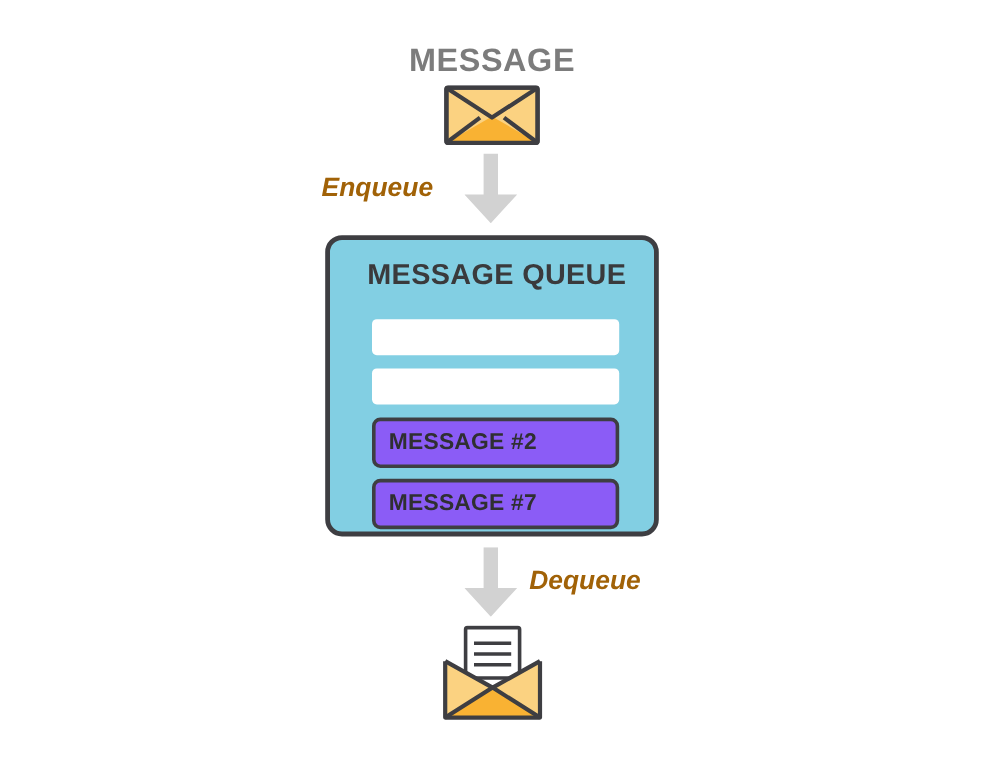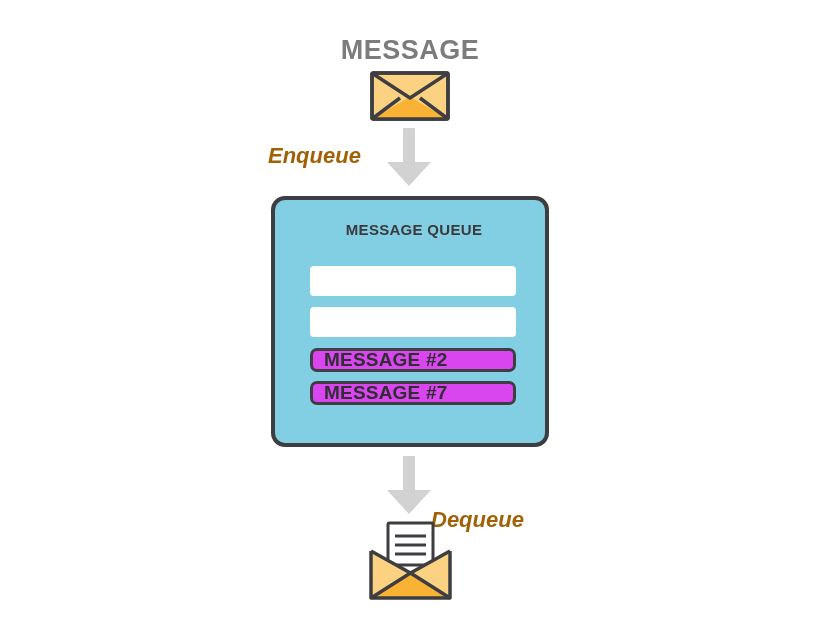--- a/index.html
+++ b/index.html
@@ -57,23 +57,22 @@
     font-style: italic;
     color: #a16207;
     white-space: nowrap;
     line-height: 26px;
   }
   #label-enqueue {
     left: 268px;
     top: 143px;
   }
   #label-dequeue {
-    left: 431px;
+    left: 441px;
     top: 471px;
-    margin-top: 36px;
   }
 
   
   .flow-arrow {
     position: absolute;
     width: 44px;
     height: 58px;
   }
   #arrow-enqueue {
     left: 387px;
@@ -95,21 +94,21 @@
     background: #82cfe3;
     border: 4px solid #3e3e42;
     border-radius: 14px;
   }
   #queue-heading {
     position: absolute;
     left: 0;
     top: 16px;
     width: 278px;
     text-align: center;
-    font-size: 15px;
+    font-size: 24px;
     font-weight: bold;
     letter-spacing: 0.3px;
     color: #3a3a3c;
     line-height: 28px;
   }
   #queue-slots {
     position: absolute;
     left: 35px;
     top: 66px;
     width: 206px;
@@ -118,24 +117,24 @@
     box-sizing: border-box;
     width: 206px;
     height: 30px;
     margin-bottom: 11px;
     border-radius: 4px;
   }
   .slot.empty {
     background: #ffffff;
   }
   .slot.filled {
-    background: #d946ef;
+    background: #8b5cf6;
     border: 3px solid #3e3e42;
     border-radius: 7px;
-    height: 24px;
+    height: 42px;
     margin-bottom: 9px;
     display: flex;
     align-items: center;
     padding-left: 11px;
     font-size: 19px;
     font-weight: bold;
     letter-spacing: 0.2px;
     color: #2f2f31;
   }
 </style>

